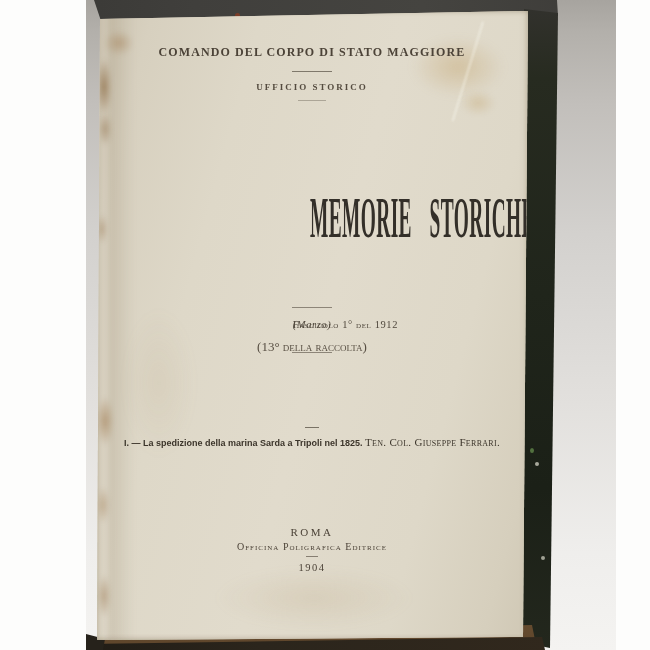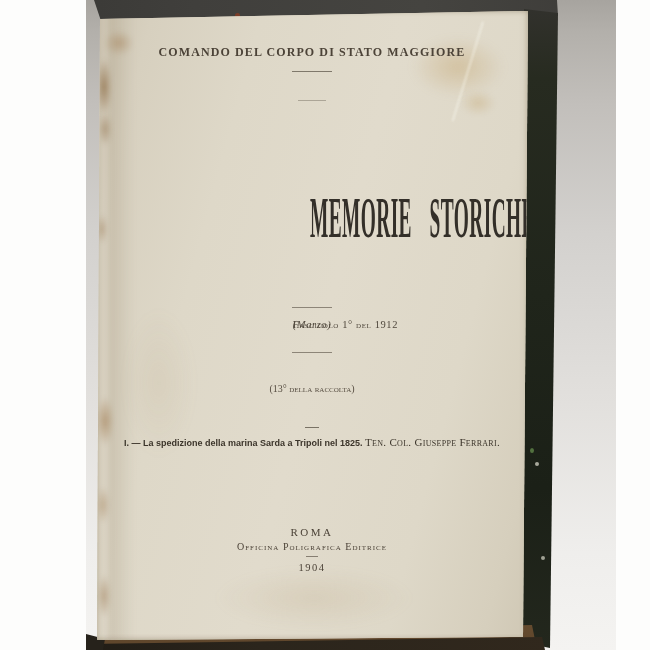--- a/index.html
+++ b/index.html
@@ -103,21 +103,21 @@
   .r5{top:419px;width:14px;opacity:.8;}
   .r6{top:548px;width:12px;opacity:.7;}
 
   .title-wrap{top:184px;left:0;right:0;height:52px;text-align:center;}
   .title-inner{position:static;display:inline-block;white-space:nowrap;
     font:700 44px "Liberation Serif", serif;letter-spacing:1px;word-spacing:28px;
     color:var(--title-ink);transform:scale(0.44,1.28);transform-origin:center 40%;}
 
   .fasc{top:311px;font-size:10.5px;font-variant:small-caps;letter-spacing:.6px;color:#50483d;}
   .fasc .it{position:static;font-style:italic;font-variant:normal;}
-  .racc{top:331px;font-size:10px;font-variant:small-caps;color:#574e42;margin-top:44px;}
+  .racc{top:331px;font-size:13px;font-variant:small-caps;color:#574e42;}
 
   .somm-h{top:400px;font-family:"Liberation Sans",sans-serif;font-size:10px;
     font-weight:700;letter-spacing:1px;color:#3c352b;}
   .somm-e{top:428px;font-size:9px;color:#3c352b;}
   .somm-e .num,.somm-e .ttl{position:static;font-family:"Liberation Sans",sans-serif;
     font-weight:700;font-size:9px;}
   .somm-e .auth{position:static;font-variant:small-caps;font-size:11px;letter-spacing:.3px;}
 
   .roma{top:518px;font-size:11px;letter-spacing:2.5px;color:#4c4338;}
   .offi{top:533px;font-size:10px;font-variant:small-caps;letter-spacing:1px;color:#4c4338;}
@@ -150,20 +150,21 @@
     <div class="stain s6"></div>
     <div class="stain s7"></div>
     <div class="stain s8"></div>
     <div class="stain s9"></div>
     <div class="stain s10"></div>
     <div class="stain s11"></div>
     <div class="crease"></div>
 
     <div class="tline hdr1">COMANDO DEL CORPO DI STATO MAGGIORE</div>
     <div class="rule r1"></div>
+    <div class="tline hdr2">UFFICIO STORICO</div>
     <div class="rule r2"></div>
 
     <div class="title-wrap">
       <span class="title-inner">MEMORIE STORICHE MILITARI</span>
     </div>
 
     <div class="rule r3"></div>
     <div class="tline fasc"><span>Fascicolo 1° del 1912 </span><span class="it">(Marzo)</span></div>
     <div class="tline racc">(13° della raccolta)</div>
     <div class="rule r4"></div>

